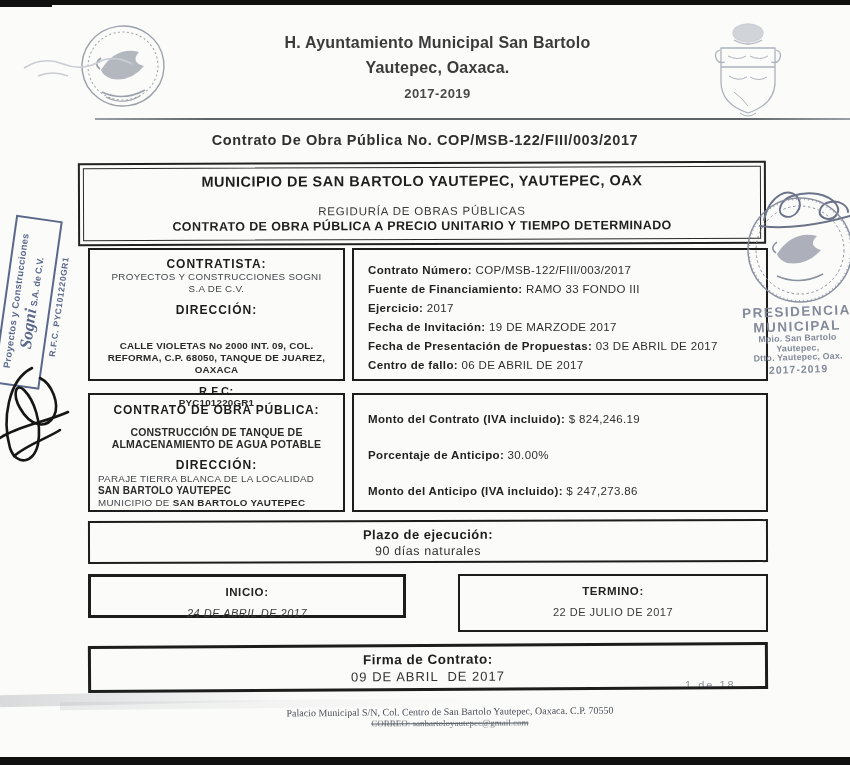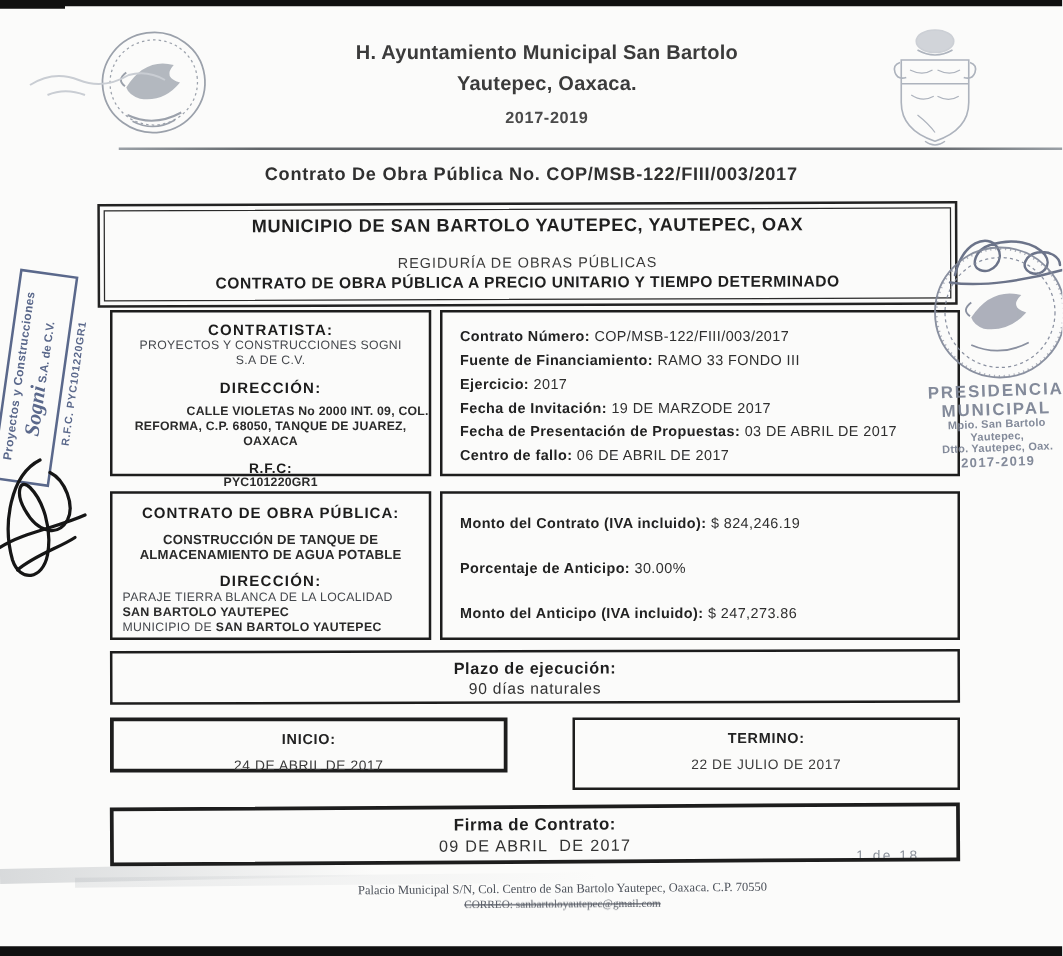--- a/index.html
+++ b/index.html
@@ -101,21 +101,21 @@
     <div class="tb-l1" style="margin-top:9px;">MUNICIPIO DE SAN BARTOLO YAUTEPEC, YAUTEPEC, OAX</div>
     <div class="tb-l2" style="margin-top:16px;">REGIDURÍA DE OBRAS PÚBLICAS</div>
     <div class="tb-l3" style="margin-top:2px;">CONTRATO DE OBRA PÚBLICA A PRECIO UNITARIO Y TIEMPO DETERMINADO</div>
   </div>
 
   <div class="box center" style="left:88px;top:248px;width:257px;height:133px;">
     <div class="h-sm" style="margin-top:7px;letter-spacing:1px;">CONTRATISTA:</div>
     <div class="t-reg">PROYECTOS Y CONSTRUCCIONES SOGNI</div>
     <div class="t-reg">S.A DE C.V.</div>
     <div class="h-sm" style="margin-top:8px;letter-spacing:1px;">DIRECCIÓN:</div>
-    <div class="t-bold" style="margin-top:7px;text-align:right;">CALLE VIOLETAS No 2000 INT. 09, COL.</div>
+    <div class="t-bold" style="margin-top:23px;">CALLE VIOLETAS No 2000 INT. 09, COL.</div>
     <div class="t-bold">REFORMA, C.P. 68050, TANQUE DE JUAREZ,</div>
     <div class="t-bold">OAXACA</div>
     <div class="h-sm" style="margin-top:9px;font-size:11px;">R.F.C:</div>
     <div class="t-bold">PYC101220GR1</div>
   </div>
 
   <div class="box" style="left:352px;top:248px;width:416px;height:133px;padding:11px 0 0 14px;">
     <div class="kv"><b>Contrato Número:</b><span> COP/MSB-122/FIII/003/2017</span></div>
     <div class="kv"><b>Fuente de Financiamiento:</b><span> RAMO 33 FONDO III</span></div>
     <div class="kv"><b>Ejercicio:</b><span> 2017</span></div>
@@ -142,21 +142,21 @@
     <div class="kv"><b>Monto del Anticipo (IVA incluido):</b><span> $ 247,273.86</span></div>
   </div>
 
   <div class="box center" style="left:88px;top:520px;width:680px;height:43px;transform:rotate(-.15deg);">
     <div class="big-label" style="margin-top:5px;">Plazo de ejecución:</div>
     <div class="big-value" style="margin-top:2px;">90 días naturales</div>
   </div>
 
   <div class="box center" style="left:88px;top:574px;width:318px;height:44px;border-width:3px;">
     <div class="date-label" style="margin-top:9px;">INICIO:</div>
-    <div class="date-value" style="margin-top:9px;">24 DE ABRIL DE 2017</div>
+    <div class="date-value" style="margin-top:9px;font-style:italic;">24 DE ABRIL DE 2017</div>
   </div>
   <div class="box center" style="left:458px;top:574px;width:310px;height:58px;">
     <div class="date-label" style="margin-top:9px;">TERMINO:</div>
     <div class="date-value" style="margin-top:9px;">22 DE JULIO DE 2017</div>
   </div>
 
   <div class="abs page-frag" style="left:685px;top:679px;z-index:1;">1 de 18</div>
 
   <div class="box center" style="left:88px;top:644px;width:680px;height:47px;border-width:3px;transform:rotate(-.35deg);z-index:2;">
     <div class="big-label" style="margin-top:5px;font-size:13.5px;">Firma de Contrato:</div>

